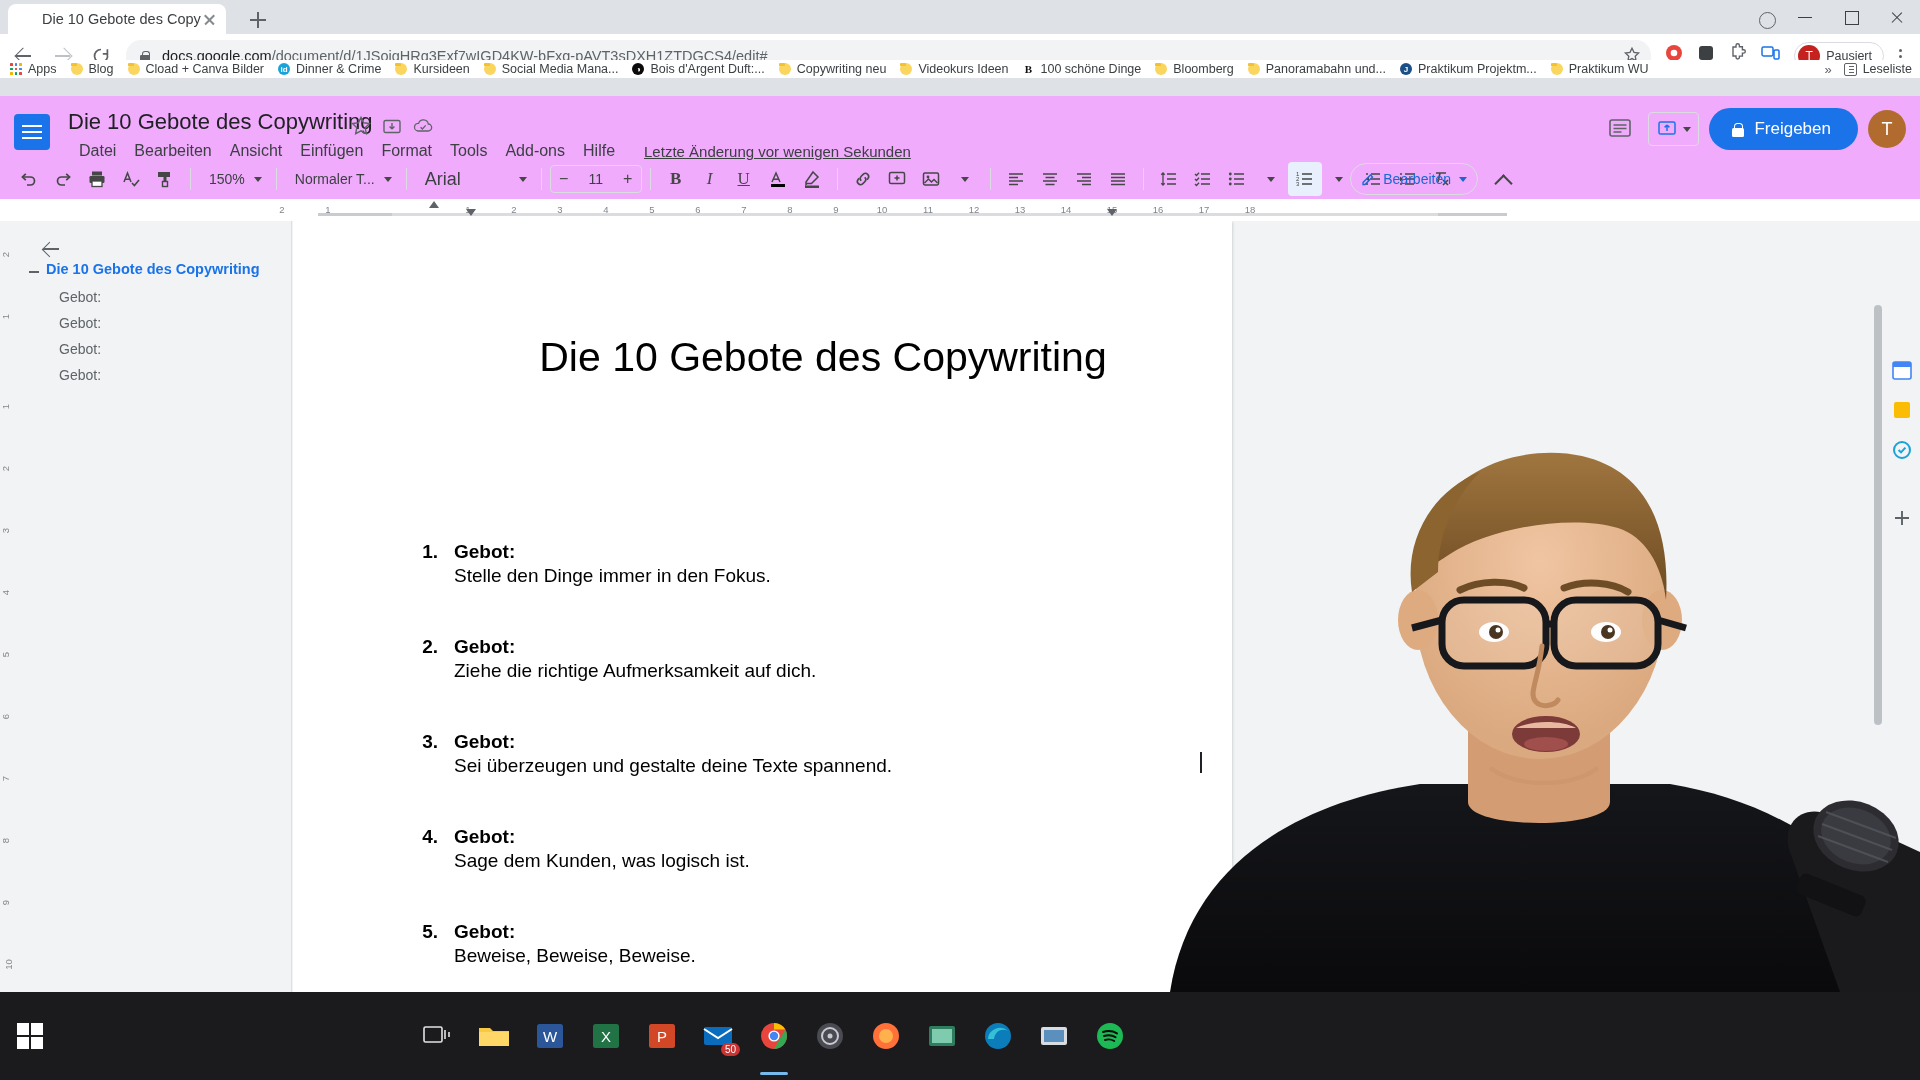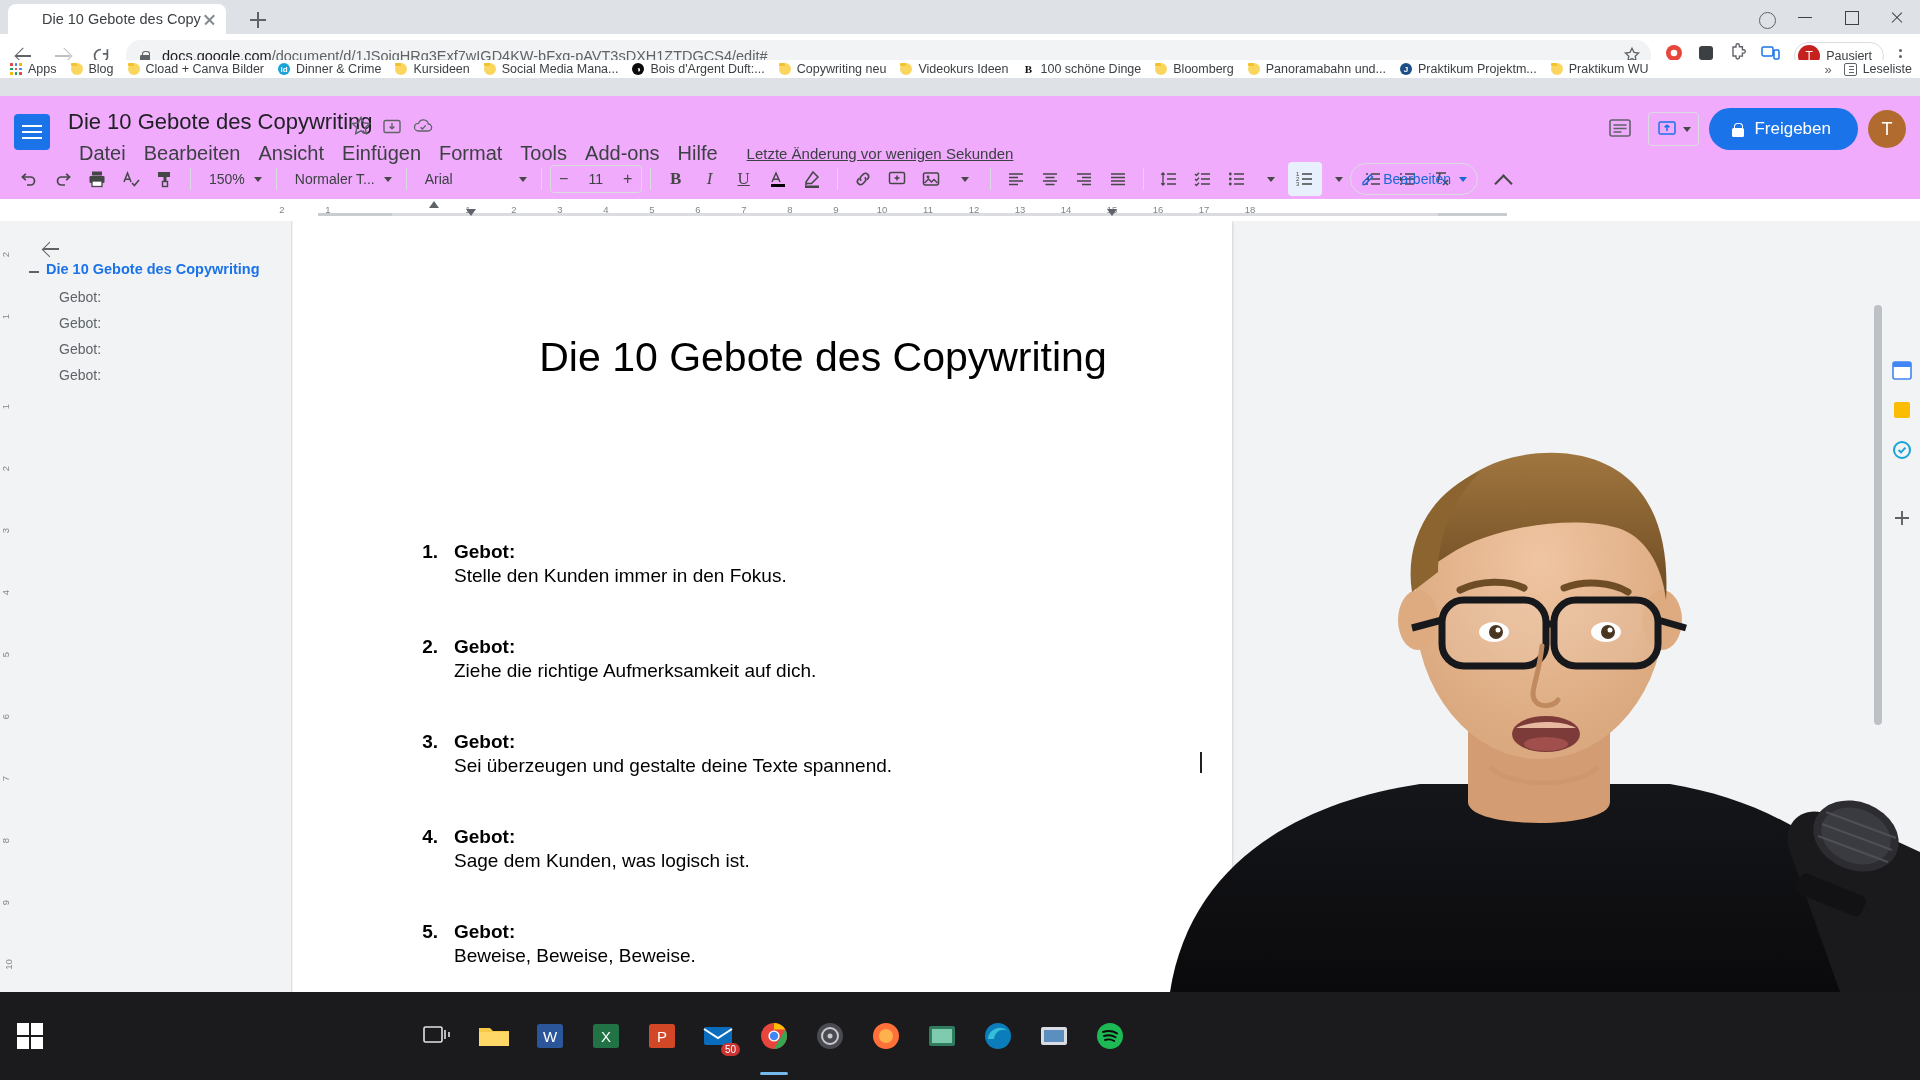--- a/index.html
+++ b/index.html
@@ -100,21 +100,21 @@
   
   .docs { position:absolute; top:96px; left:0; width:1920px; height:896px; background:#f0abfc; }
   .docs-header { position:relative; height:63px; }
   .hamburger { position:absolute; left:14px; top:18px; width:36px;height:36px;
     background:#1a73e8;border-radius:4px; }
   .hamburger::before{content:"";position:absolute;left:8px;top:11px;width:20px;height:2.4px;background:#fff;box-shadow:0 6px 0 #fff,0 12px 0 #fff;}
   .doc-title { position:absolute; left:68px; top:13px; font-size:22px; color:#202124; white-space:nowrap; }
   .hdr-icons { position:absolute; left:349px; top:18px; display:flex; gap:7px; }
   .hi { width:24px;height:24px;position:relative; }
   .menu-row { position:absolute; left:70px; top:44px; display:flex; align-items:center; gap:0; }
-  .menu-item { font-size:20px; color:#3c4043; padding:2px 9px; border-radius:4px; white-space:nowrap; }
+  .menu-item { font-size:16px; color:#3c4043; padding:2px 9px; border-radius:4px; white-space:nowrap; }
   .last-edit { font-size:15px; color:#3c4043; margin-left:20px; text-decoration:underline; white-space:nowrap; }
 
   .hdr-right { position:absolute; right:14px; top:12px; display:flex; align-items:center; gap:10px; }
   .hr-btn { width:36px;height:36px;position:relative;border-radius:50%; }
   .present-btn { height:34px;border:1px solid #dadce0;border-radius:4px;display:flex;align-items:center;padding:0 7px;gap:5px; }
   .share-btn { height:42px;background:#1a73e8;border-radius:21px;display:flex;align-items:center;
     padding:0 27px 0 21px;gap:9px;color:#fff;font-size:17px; }
   .share-lock { width:15px;height:15px;position:relative;flex:0 0 15px; }
   .share-lock::before{content:"";position:absolute;left:1.5px;top:6.5px;width:12px;height:8.5px;background:#fff;border-radius:1.5px;}
   .share-lock::after{content:"";position:absolute;left:4px;top:1px;width:7px;height:7px;border:1.8px solid #fff;border-bottom:none;border-radius:3.5px 3.5px 0 0;}
@@ -125,21 +125,21 @@
   .docs-toolbar { position:absolute; top:63px; left:0; width:1532px; height:40px;
     display:flex; align-items:center; padding-left:12px; }
   .tb { width:34px;height:34px;position:relative;border-radius:4px;flex:0 0 34px;
         display:flex;align-items:center;justify-content:center;color:#444746;font-size:17px; }
   .tb-sep { width:1px;height:22px;background:#dadce0;margin:0 8px; flex:0 0 1px;}
   .tb-zoom { height:30px;display:flex;align-items:center;padding:0 6px 0 10px;border-radius:4px;
     font-size:14px;color:#3c4043;gap:9px; }
   .tb-style { height:30px;display:flex;align-items:center;padding:0 6px 0 10px;border-radius:4px;
     font-size:14px;color:#3c4043;gap:9px;min-width:96px; }
   .tb-font { height:30px;display:flex;align-items:center;padding:0 6px 0 10px;border-radius:4px;
-    font-size:14px;color:#3c4043;justify-content:space-between;width:118px; }
+    font-size:18px;color:#3c4043;justify-content:space-between;width:118px; }
   .caret { width:0;height:0;border-left:4.5px solid transparent;border-right:4.5px solid transparent;border-top:5px solid #444746; }
   .fontsize { display:flex;align-items:center;border:1px solid #dadce0;border-radius:4px;height:28px; }
   .fs-btn{width:26px;height:26px;display:flex;align-items:center;justify-content:center;color:#444746;font-size:16px;}
   .fs-val{width:38px;text-align:center;font-size:14px;color:#3c4043;}
   .tb-bold{font-weight:bold;font-family:"Liberation Serif",serif;}
   .tb-ital{font-style:italic;font-family:"Liberation Serif",serif;}
   .tb-und{text-decoration:underline;font-family:"Liberation Serif",serif;}
 
   .tb-right { position:absolute; right:12px; top:3px; display:flex; align-items:center; gap:8px; }
   .mode-btn { height:32px;border:1px solid #dadce0;border-radius:16px;display:flex;align-items:center;
@@ -663,21 +663,21 @@
         <div class="ol-item" style="top:146px;">Gebot:</div>
       </div>
 
       <div class="pagearea">
         <div class="page">
           <div class="page-title">Die 10 Gebote des Copywriting</div>
 
           <div class="cmd" style="top:320px;">
             <span class="cmd-num">1.</span>
             <span class="cmd-head">Gebot:</span>
-            <span class="cmd-text">Stelle den Kunden immer in den Fokus.</span>
+            <span class="cmd-text">Stelle den Dinge immer in den Fokus.</span>
           </div>
           <div class="cmd" style="top:415px;">
             <span class="cmd-num">2.</span>
             <span class="cmd-head">Gebot:</span>
             <span class="cmd-text">Ziehe die richtige Aufmerksamkeit auf dich.</span>
           </div>
           <div class="cmd" style="top:510px;">
             <span class="cmd-num">3.</span>
             <span class="cmd-head">Gebot:</span>
             <span class="cmd-text">Sei überzeugen und gestalte deine Texte spannend.</span>

